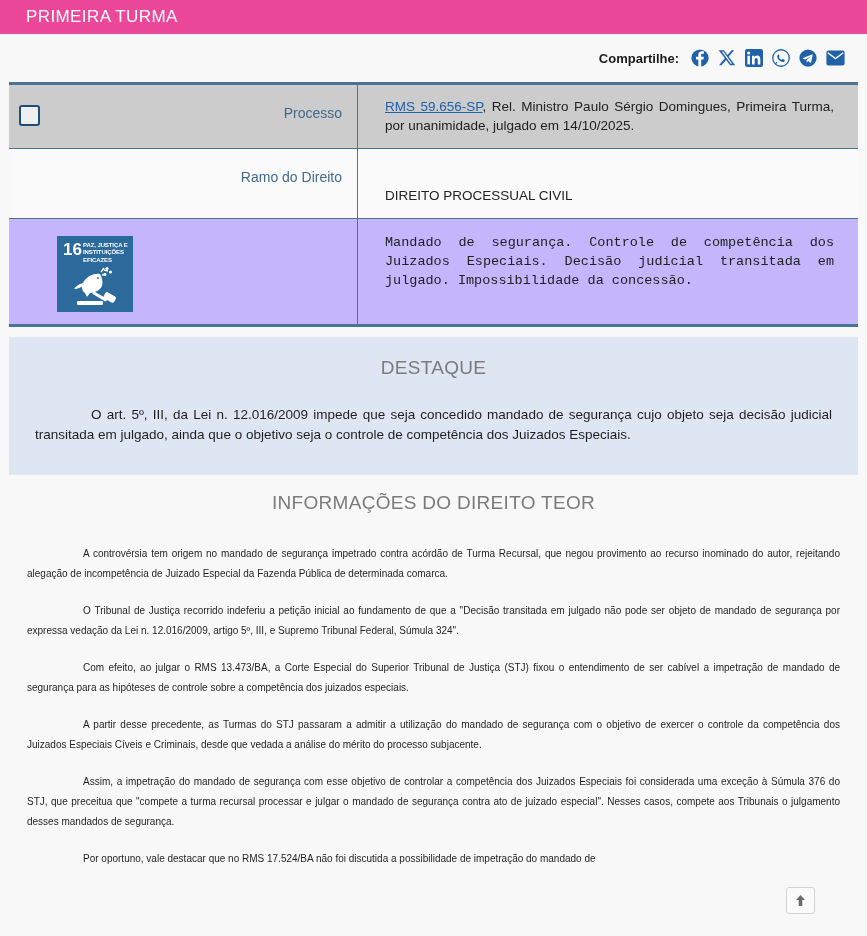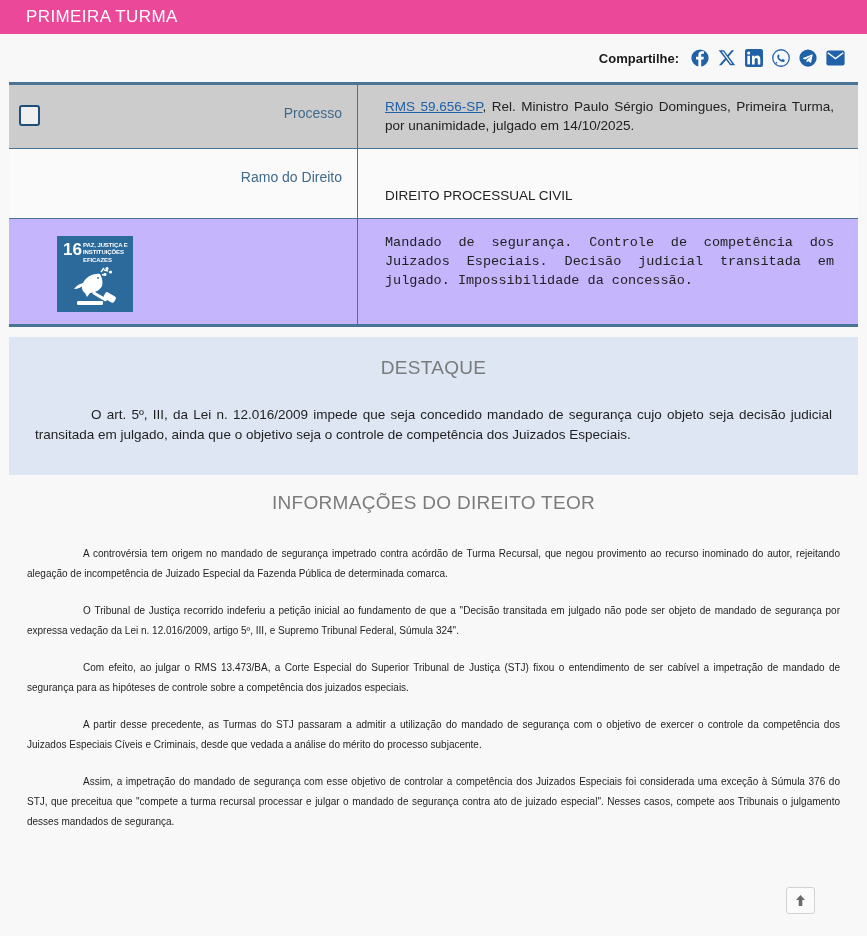--- a/index.html
+++ b/index.html
@@ -317,19 +317,20 @@
   <p class="destaque-text">O art. 5º, III, da Lei n. 12.016/2009 impede que seja concedido mandado de segurança cujo objeto seja decisão judicial transitada em julgado, ainda que o objetivo seja o controle de competência dos Juizados Especiais.</p>
 </div>
 
 <div class="inteiro">
   <h2 class="section-heading">INFORMAÇÕES DO DIREITO TEOR</h2>
   <p class="body-par">A controvérsia tem origem no mandado de segurança impetrado contra acórdão de Turma Recursal, que negou provimento ao recurso inominado do autor, rejeitando alegação de incompetência de Juizado Especial da Fazenda Pública de determinada comarca.</p>
   <p class="body-par">O Tribunal de Justiça recorrido indeferiu a petição inicial ao fundamento de que a "Decisão transitada em julgado não pode ser objeto de mandado de segurança por expressa vedação da Lei n. 12.016/2009, artigo 5º, III, e Supremo Tribunal Federal, Súmula 324".</p>
   <p class="body-par">Com efeito, ao julgar o RMS 13.473/BA, a Corte Especial do Superior Tribunal de Justiça (STJ) fixou o entendimento de ser cabível a impetração de mandado de segurança para as hipóteses de controle sobre a competência dos juizados especiais.</p>
   <p class="body-par">A partir desse precedente, as Turmas do STJ passaram a admitir a utilização do mandado de segurança com o objetivo de exercer o controle da competência dos Juizados Especiais Cíveis e Criminais, desde que vedada a análise do mérito do processo subjacente.</p>
   <p class="body-par">Assim, a impetração do mandado de segurança com esse objetivo de controlar a competência dos Juizados Especiais foi considerada uma exceção à Súmula 376 do STJ, que preceitua que "compete a turma recursal processar e julgar o mandado de segurança contra ato de juizado especial". Nesses casos, compete aos Tribunais o julgamento desses mandados de segurança.</p>
+  <p class="body-par">Por oportuno, vale destacar que no RMS 17.524/BA não foi discutida a possibilidade de impetração do mandado de</p>
 </div>
 
 <div class="scroll-top">
   <svg width="11" height="13" viewBox="0 0 11 13">
     <path d="M5.5 1 L10 6 H7.3 V12 H3.7 V6 H1 Z" fill="#6b6b6b"></path>
   </svg>
 </div>
 
 </body></html>

